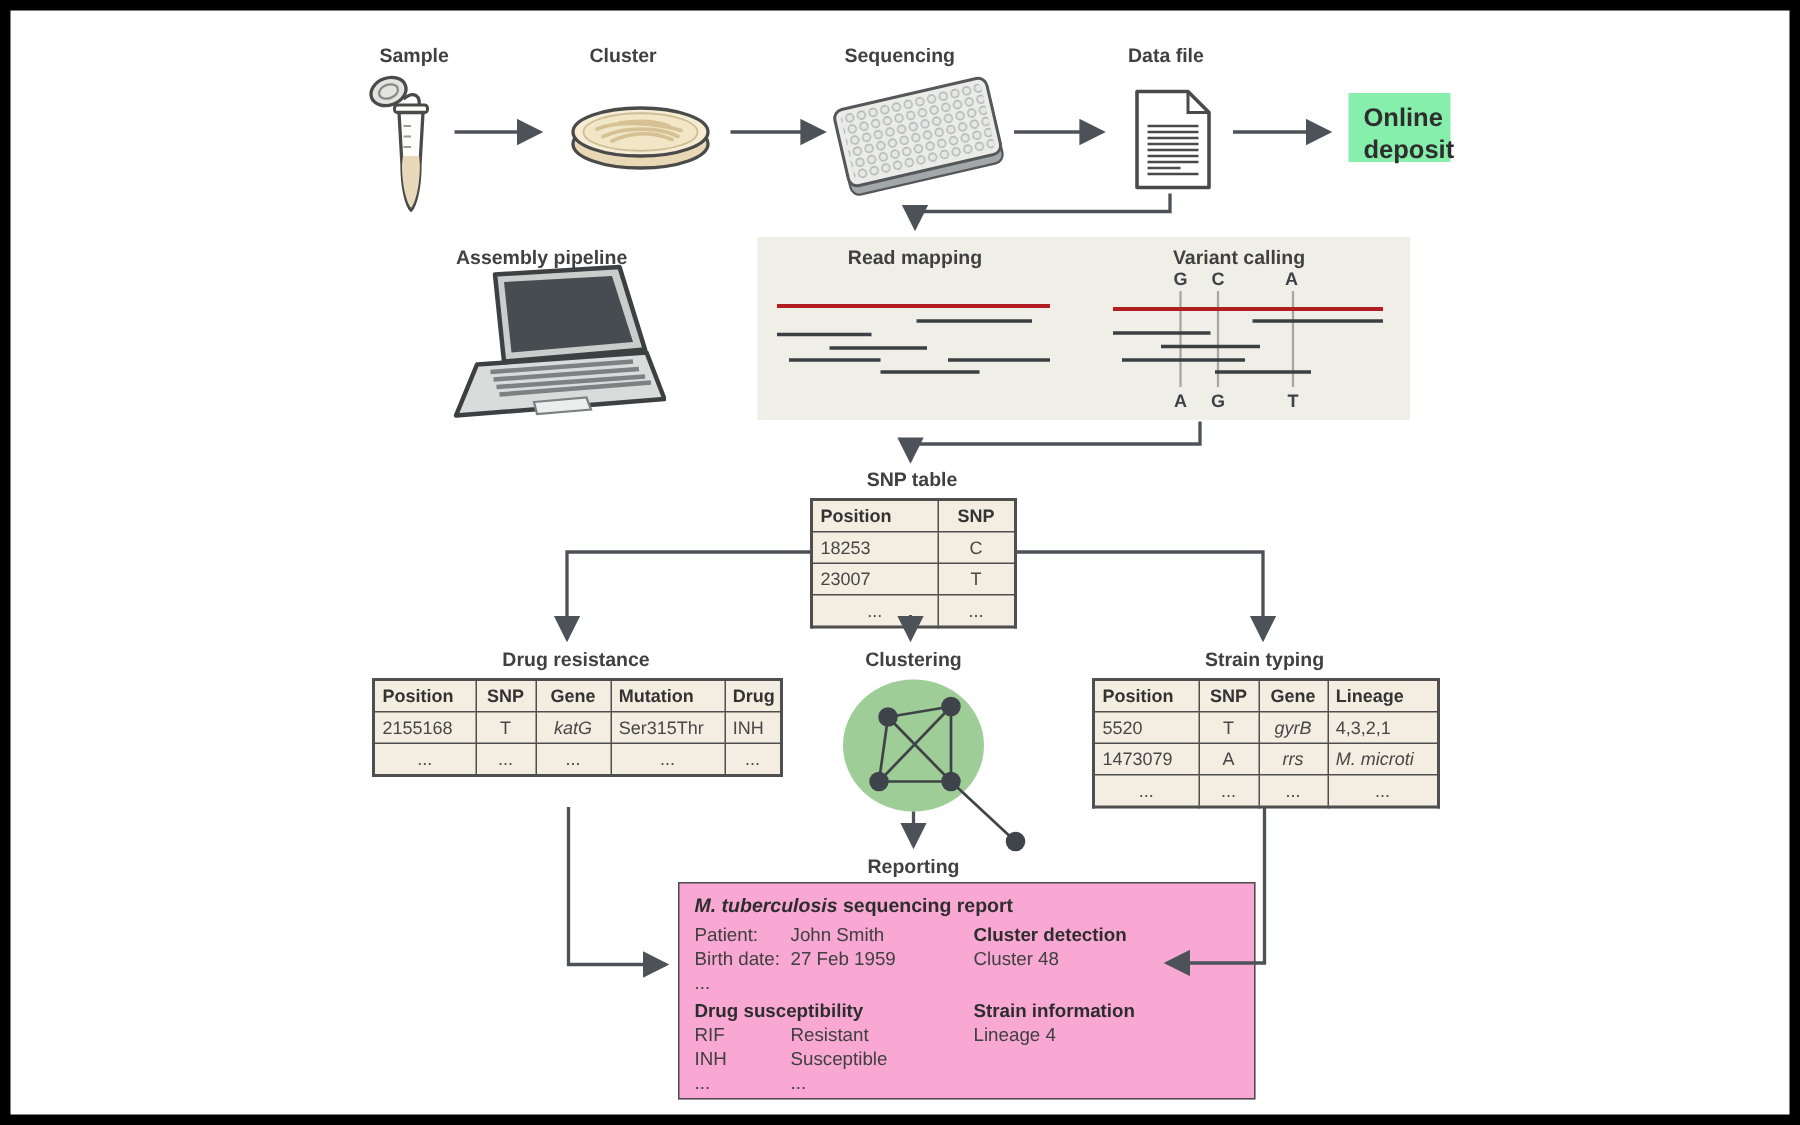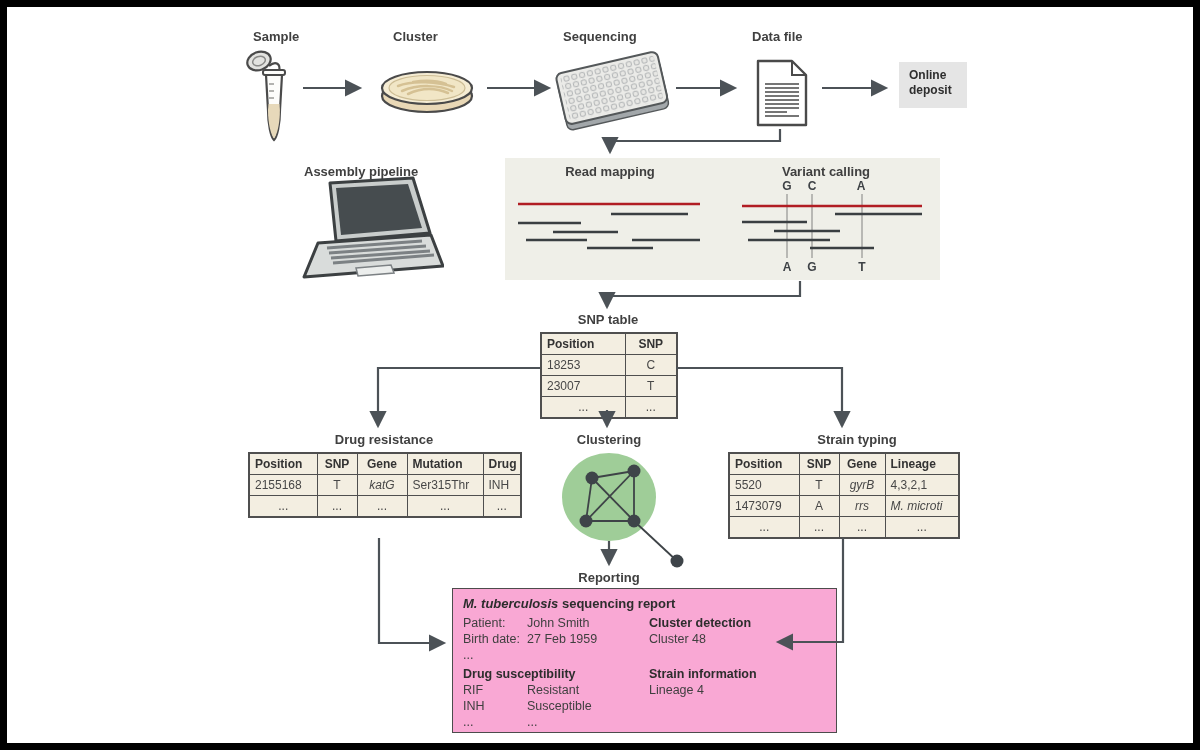--- a/index.html
+++ b/index.html
@@ -3,22 +3,22 @@
 <meta charset="utf-8">
 <style>
   html,body { margin:0; padding:0; background:#fff; }
   .stage { position:relative; width:1200px; height:750px; background:#ffffff;
            font-family:"Liberation Sans", sans-serif; overflow:hidden; }
   .frame { position:absolute; inset:0; border:7px solid #000; pointer-events:none; z-index:60; }
   .abs { position:absolute; }
   .lbl { position:absolute; font-weight:700; font-size:13px; color:#404040; white-space:nowrap; }
   .ctr { transform:translateX(-50%); }
   .panel { position:absolute; left:505px; top:158px; width:435px; height:122px; background:#efefe8; }
-  .deposit { position:absolute; left:899px; top:62px; width:68px; height:46px; background:#e5e5e5;
-             font-weight:700; font-size:12px; color:#2e2e2e; box-sizing:border-box;
+  .deposit { position:absolute; left:899px; top:62px; width:68px; height:46px; background:#86efac;
+             font-weight:700; font-size:17px; color:#2e2e2e; box-sizing:border-box;
              padding:6px 0 0 10px; line-height:1.25; }
   .base-letter { position:absolute; font-weight:700; font-size:12px; color:#3e4246; transform:translateX(-50%); }
   .dt { position:absolute; border-collapse:collapse; background:#f3eee1; font-size:12px; color:#474747;
         border:2px solid #4f4f4f; table-layout:fixed; }
   .dt th,.dt td { border:1px solid #4f4f4f; padding:1px 5px; height:18px; text-align:left;
                   overflow:hidden; white-space:nowrap; }
   .dt th { font-weight:700; color:#333; }
   .c { text-align:center !important; }
   .it { font-style:italic; }
   .report { position:absolute; left:452px; top:588px; width:385px; height:145px; background:#f9a8d4;
@@ -200,21 +200,21 @@
     </g>
     <g fill="#3e4449">
       <circle cx="47" cy="30" r="6.5"></circle>
       <circle cx="89" cy="23" r="6.5"></circle>
       <circle cx="41" cy="73" r="6.5"></circle>
       <circle cx="89" cy="73" r="6.5"></circle>
       <circle cx="132" cy="113" r="6.5"></circle>
     </g>
   </svg>
 
-  <div class="lbl ctr" style="left:843px; top:432px;margin-left:14px;">Strain typing</div>
+  <div class="lbl ctr" style="left:843px; top:432px;">Strain typing</div>
   <table class="dt" style="left:728px; top:452px; width:230px;">
     <colgroup>
         <col style="width:70px">
         <col style="width:40px">
         <col style="width:46px">
         <col style="width:74px">
       </colgroup>
     <tbody>
         <tr>
       <th>Position</th>

